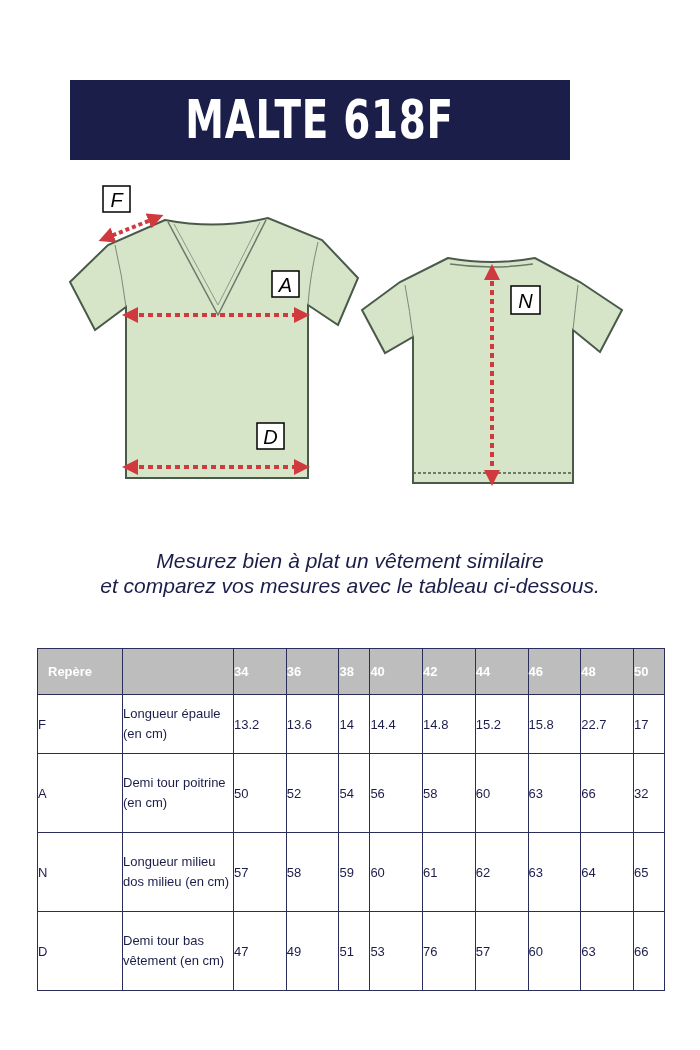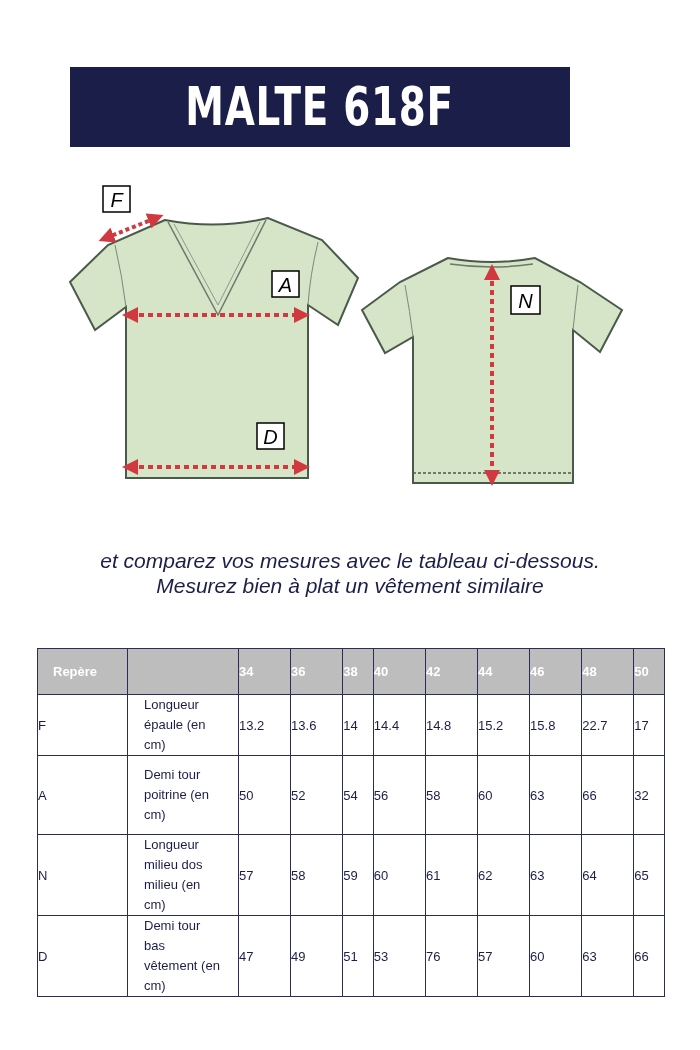--- a/index.html
+++ b/index.html
@@ -1,28 +1,28 @@
 <!DOCTYPE html>
 <html><head>
   <meta charset="utf-8">
   <style>
     html, body { margin: 0; padding: 0; background: #ffffff; }
     body { width: 700px; height: 1050px; position: relative; overflow: hidden; font-family: "Liberation Sans", sans-serif; }
-    .title-bar { position: absolute; left: 70px; top: 67px; width: 500px; height: 80px; background: #1c1e4a; display: flex; align-items: center; justify-content: center; }
+    .title-bar { position: absolute; left: 70px; top: 80px; width: 500px; height: 80px; background: #1c1e4a; display: flex; align-items: center; justify-content: center; }
     .title-text { color: #ffffff; font-family: "DejaVu Sans", sans-serif; font-weight: bold; font-size: 54px; letter-spacing: 1px; transform: scaleX(0.72); display: inline-block; line-height: 1; }
     .illus { position: absolute; left: 0; top: 170px; width: 700px; height: 330px; }
     .instructions { position: absolute; left: 0; top: 548px; width: 700px; text-align: center; color: #1c1e4a; font-style: italic; font-size: 21px; line-height: 25px; }
     .instructions div { white-space: nowrap; }
     table.size-table { position: absolute; left: 37px; top: 648px; width: 628px; border-collapse: collapse; font-size: 13px; color: #1c1e4a; }
     table.size-table th, table.size-table td { border: 1px solid #2a2c5a; text-align: left; padding: 0; }
     table.size-table th { background: #bdbdbd; color: #ffffff; font-weight: bold; height: 45px; font-size: 13px; }
-    table.size-table th.repere { text-align: left; padding-left: 15px; }
+    table.size-table th.repere { text-align: left; padding-left: 10px; }
     table.size-table td { height: 78px; }
     table.size-table tr.row-f td { height: 58px; }
-    table.size-table td.desc { text-align: left; padding: 0 16px; line-height: 20px; }
+    table.size-table td.desc { text-align: left; padding: 0 0; line-height: 20px; }
     .col-rep { width: 74px; }
     .col-desc { width: 110px; }
   </style>
 </head>
 <body>
 
 <div class="title-bar">
   <span class="title-text">MALTE 618F</span>
 </div>
 
@@ -66,22 +66,22 @@
     <rect x="257" y="423" width="27" height="26" fill="#fff" stroke="#000" stroke-width="1.5"></rect>
     <text x="270.5" y="444" font-family="Liberation Sans, sans-serif" font-style="italic" font-size="20" text-anchor="middle" fill="#000">D</text>
   </g>
   <g>
     <rect x="511" y="286" width="29" height="28" fill="#fff" stroke="#000" stroke-width="1.5"></rect>
     <text x="525.5" y="308" font-family="Liberation Sans, sans-serif" font-style="italic" font-size="20" text-anchor="middle" fill="#000">N</text>
   </g>
 </svg>
 
 <div class="instructions">
+  <div>Mesurez bien à plat un vêtement similaire</div>
   <div>et comparez vos mesures avec le tableau ci-dessous.</div>
-  <div>Mesurez bien à plat un vêtement similaire</div>
 </div>
 
 <table class="size-table">
   <thead>
     <tr>
       <th class="repere col-rep">Repère</th>
       <th class="col-desc"></th>
       <th>34</th>
       <th>36</th>
       <th>38</th>

